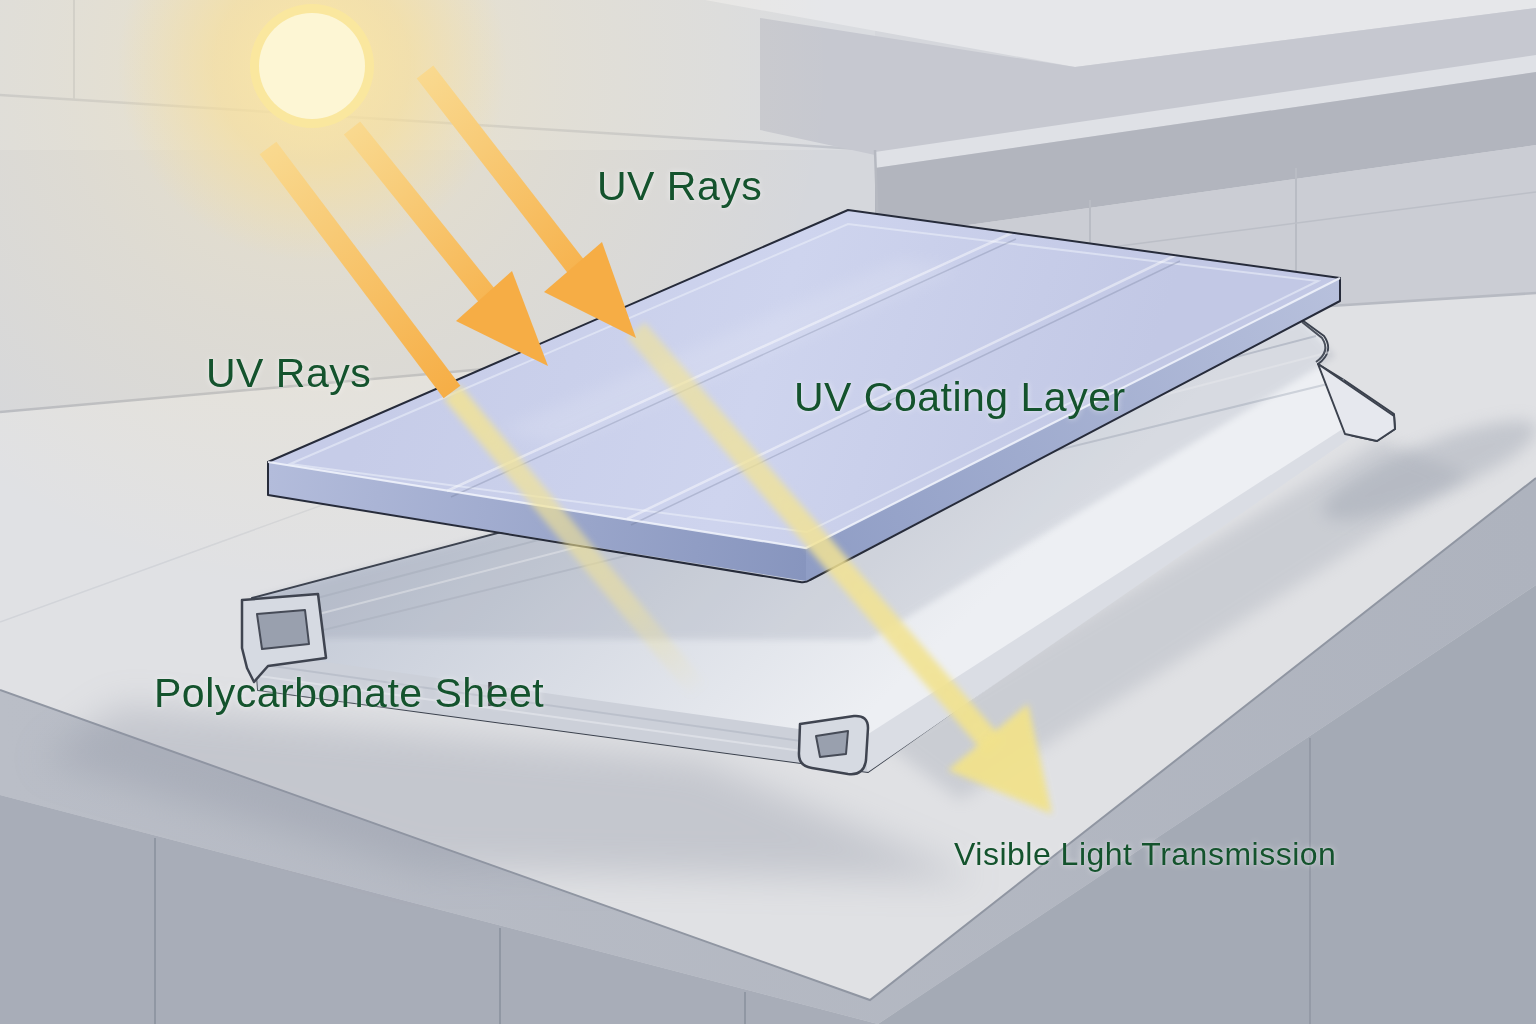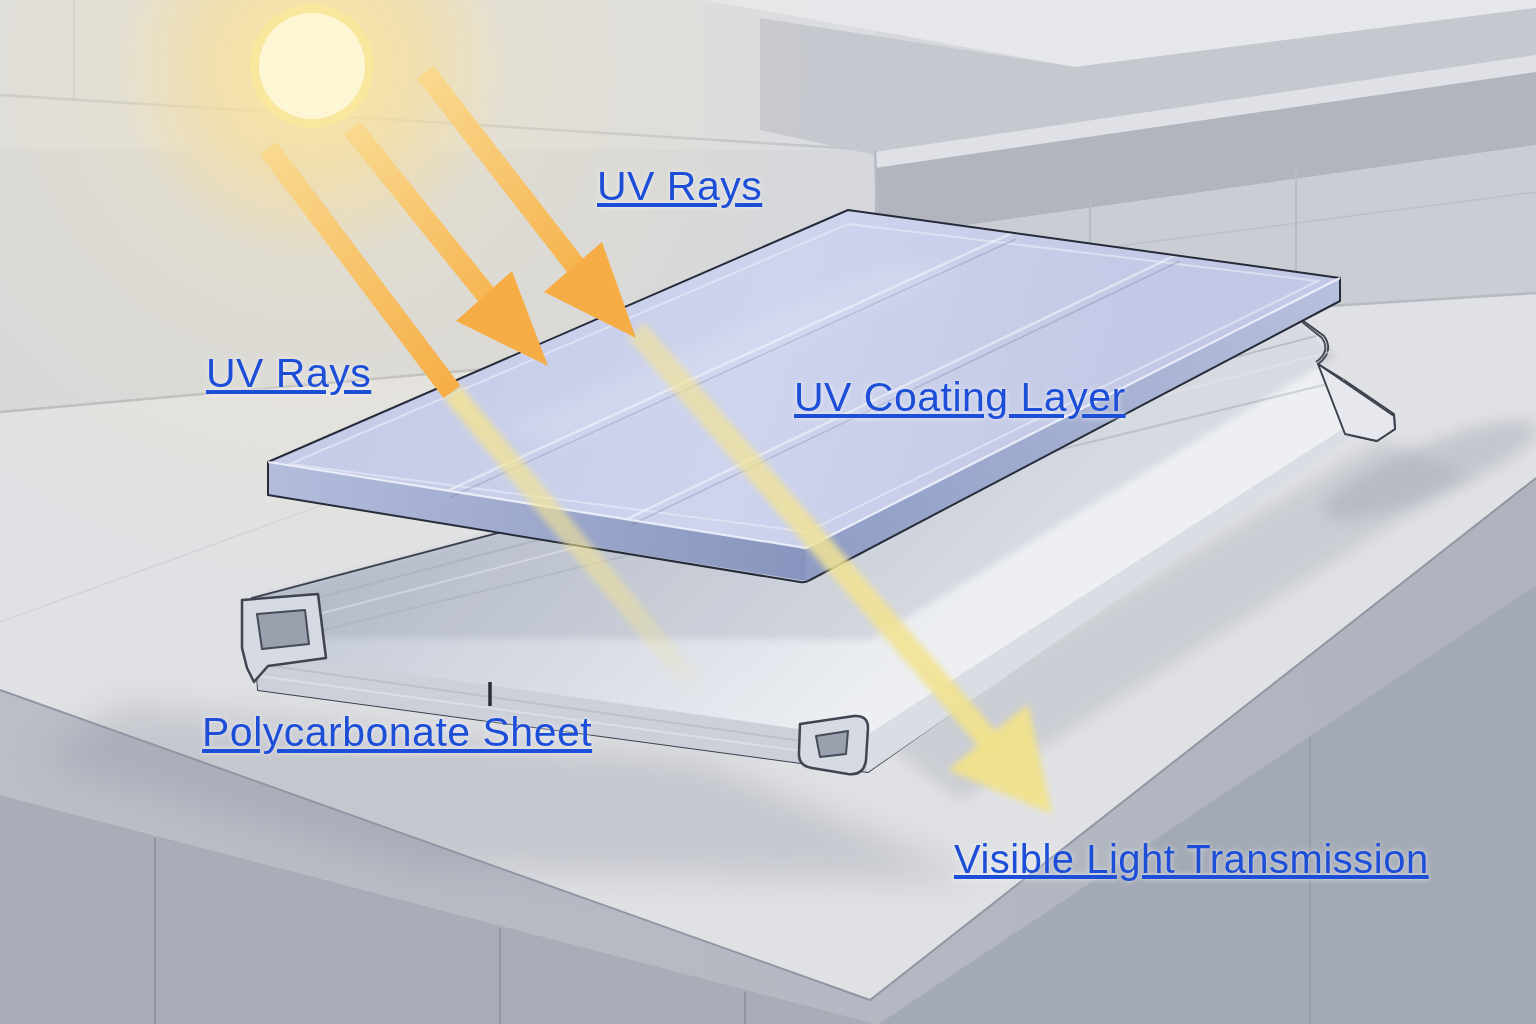--- a/index.html
+++ b/index.html
@@ -1,21 +1,21 @@
 <!DOCTYPE html>
 <html><head>
 <meta charset="utf-8">
 <style>
   html,body{margin:0;padding:0;background:#d5d7dc;}
   .scene{position:relative;width:1536px;height:1024px;overflow:hidden;
          font-family:"Liberation Sans",sans-serif;}
   .scene svg{position:absolute;left:0;top:0;}
-  .lbl{position:absolute;color:#1d4ed8;font-size:41px;line-height:1.05;
+  .lbl{position:absolute;color:#14532d;font-size:41px;line-height:1.05;
        white-space:nowrap;letter-spacing:0.5px;
-       text-shadow:0 0 6px rgba(255,255,255,.55), 0 0 2px rgba(255,255,255,.4);text-decoration:underline;}
+       text-shadow:0 0 6px rgba(255,255,255,.55), 0 0 2px rgba(255,255,255,.4);}
 </style>
 </head>
 <body>
 
 <div class="scene">
 <svg width="1536" height="1024" viewBox="0 0 1536 1024">
   <defs>
     <radialGradient id="warmGlow" gradientUnits="userSpaceOnUse" cx="312" cy="70" r="520">
       <stop offset="0" stop-color="#f7e6b8" stop-opacity="0.6"></stop>
       <stop offset="0.5" stop-color="#f7e6b8" stop-opacity="0.25"></stop>
@@ -192,15 +192,15 @@
   <g>
     <polygon points="1052,814 948,770 1028,704" fill="#f1e28c" opacity="0.95" filter="url(#blurS)"></polygon>
   </g>
 
   <line x1="490" y1="682" x2="490" y2="706" stroke="#2c2e33" stroke-width="3.5"></line>
 </svg>
 
 <div class="lbl" style="left:597px;top:165px;">UV Rays</div>
 <div class="lbl" style="left:206px;top:352px;">UV Rays</div>
 <div class="lbl" style="left:794px;top:376px;text-align:center;">UV Coating Layer</div>
-<div class="lbl" style="left:154px;top:711px;margin-left:48px;">Polycarbonate Sheet</div>
-<div class="lbl" style="left:954px;top:838px;font-size:40px;">Visible Light Transmission</div>
+<div class="lbl" style="left:154px;top:672px;">Polycarbonate Sheet</div>
+<div class="lbl" style="left:954px;top:838px;font-size:32px;">Visible Light Transmission</div>
 </div>
 
 </body></html>

